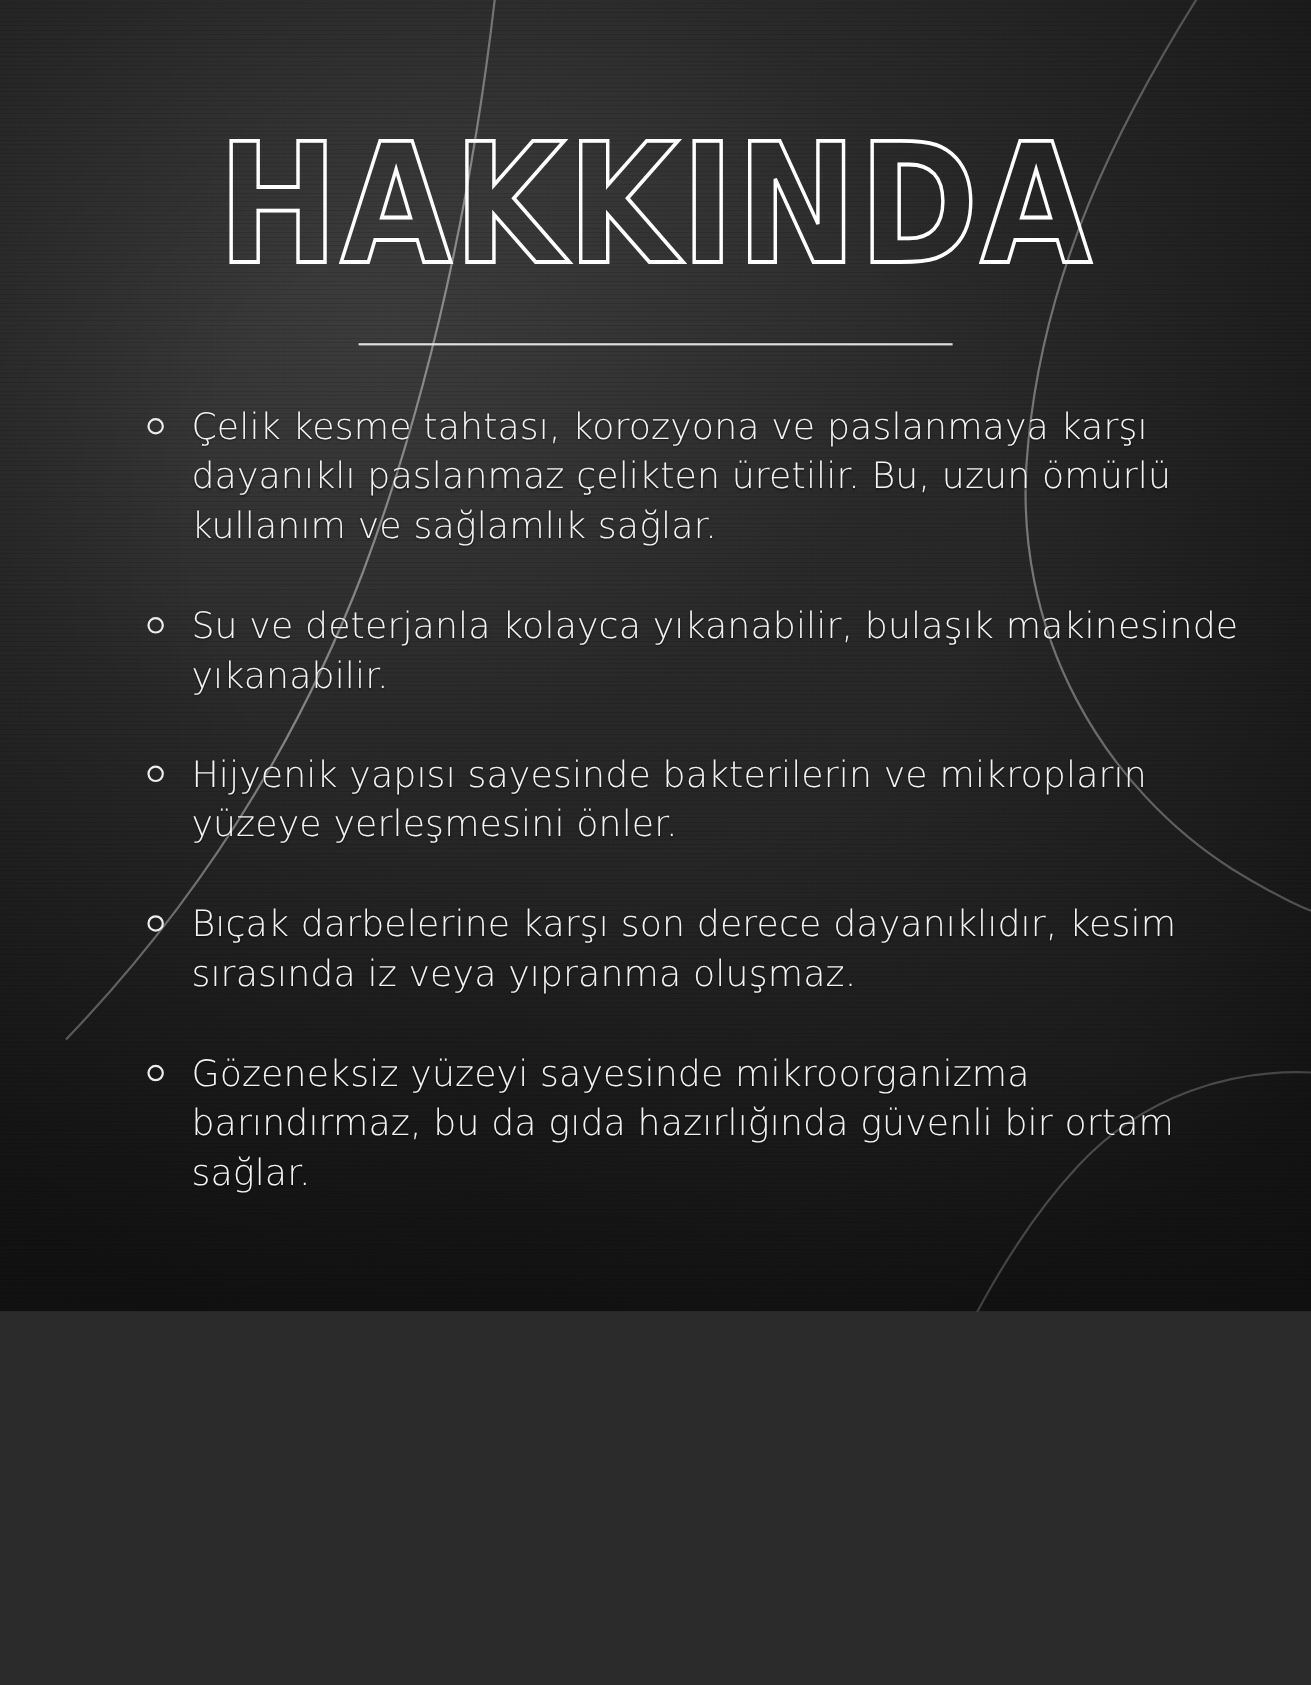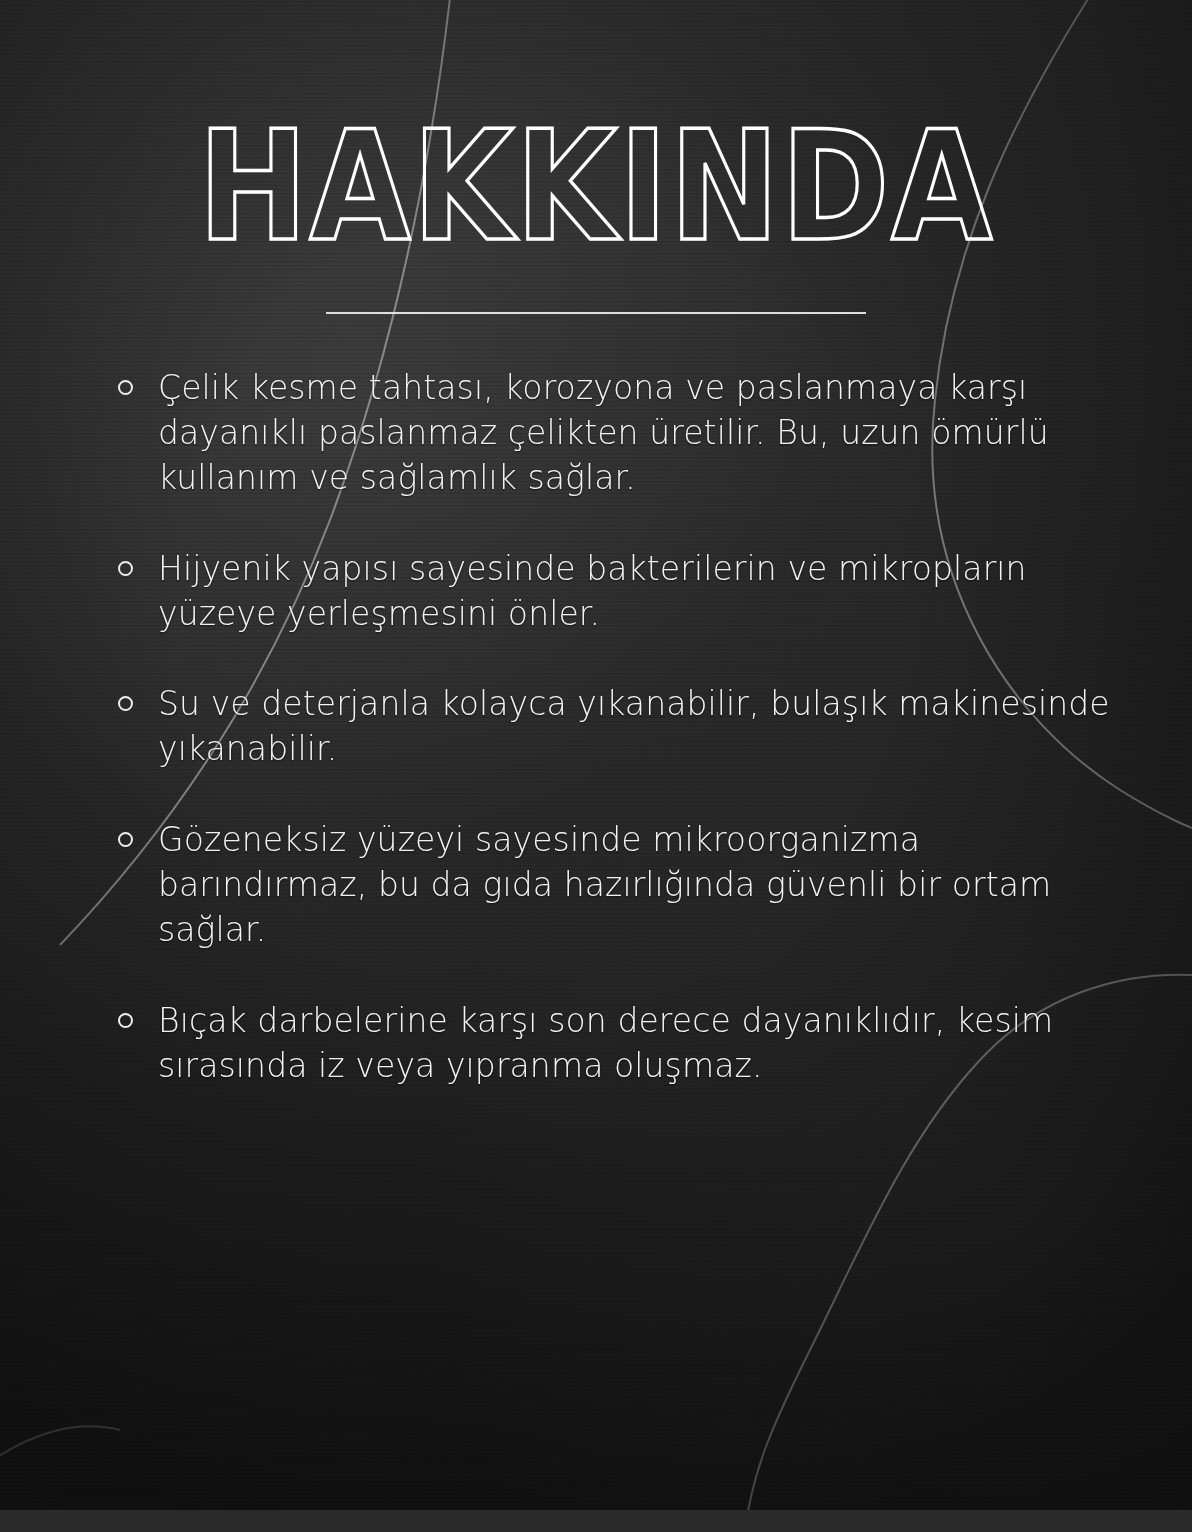--- a/index.html
+++ b/index.html
@@ -10,21 +10,21 @@
     width: 1192px;
     height: 1532px;
     background: #2b2b2b;
     font-family: "Liberation Sans", sans-serif;
     overflow: hidden;
   }
 
   .poster {
     position: relative;
     width: 1192px;
-    height: 1510px;
+    height: 1192px;
     overflow: hidden;
     background:
       radial-gradient(ellipse 90% 70% at 30% 25%, rgba(70,70,70,0.55) 0%, rgba(45,45,45,0.25) 45%, rgba(20,20,20,0.0) 75%),
       radial-gradient(ellipse 70% 60% at 85% 80%, rgba(60,60,60,0.35) 0%, rgba(25,25,25,0.0) 70%),
       linear-gradient(160deg, #3a3a3a 0%, #2e2e2e 25%, #262626 50%, #1e1e1e 75%, #171717 100%);
   }
 
   
   .texture {
     position: absolute;
@@ -80,21 +80,21 @@
 
   .rule {
     width: 540px;
     height: 2px;
     background: #e8e8e8;
     margin: 72px auto 0 auto;
     opacity: .95;
   }
 
   .bullets {
-    margin: 52px 0 0 0;
+    margin: 52px 0 0 16px;
     padding: 0 62px 0 104px;
     list-style: none;
   }
 
   .bullet {
     position: relative;
     margin: 0 0 46px 0;
     padding-left: 54px;
     color: #f2f2f2;
     font-family: "DejaVu Sans", sans-serif;
@@ -135,20 +135,20 @@
 
   <div class="content">
 
     <div class="title-wrap">
       <h1 class="title">HAKKINDA</h1>
       <div class="rule"></div>
     </div>
 
     <ul class="bullets">
       <li class="bullet">Çelik kesme tahtası, korozyona ve paslanmaya karşı dayanıklı paslanmaz çelikten üretilir. Bu, uzun ömürlü kullanım ve sağlamlık sağlar.</li>
+      <li class="bullet">Su ve deterjanla kolayca yıkanabilir, bulaşık makinesinde yıkanabilir.</li>
       <li class="bullet">Hijyenik yapısı sayesinde bakterilerin ve mikropların yüzeye yerleşmesini önler.</li>
-      <li class="bullet">Su ve deterjanla kolayca yıkanabilir, bulaşık makinesinde yıkanabilir.</li>
+      <li class="bullet">Bıçak darbelerine karşı son derece dayanıklıdır, kesim sırasında iz veya yıpranma oluşmaz.</li>
       <li class="bullet">Gözeneksiz yüzeyi sayesinde mikroorganizma barındırmaz, bu da gıda hazırlığında güvenli bir ortam sağlar.</li>
-      <li class="bullet">Bıçak darbelerine karşı son derece dayanıklıdır, kesim sırasında iz veya yıpranma oluşmaz.</li>
     </ul>
 
   </div>
 </div>
 
 </body></html>

